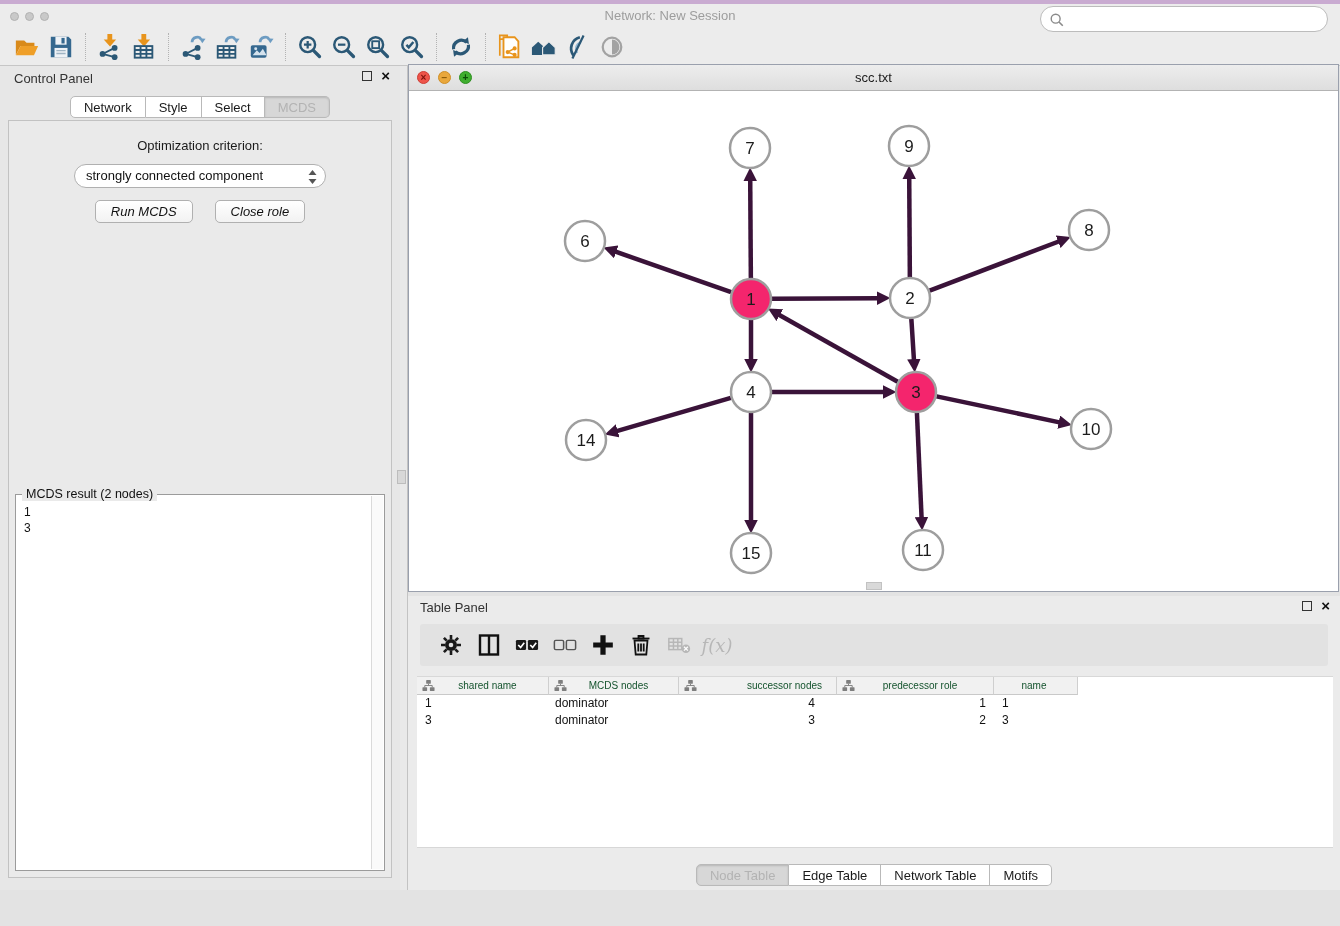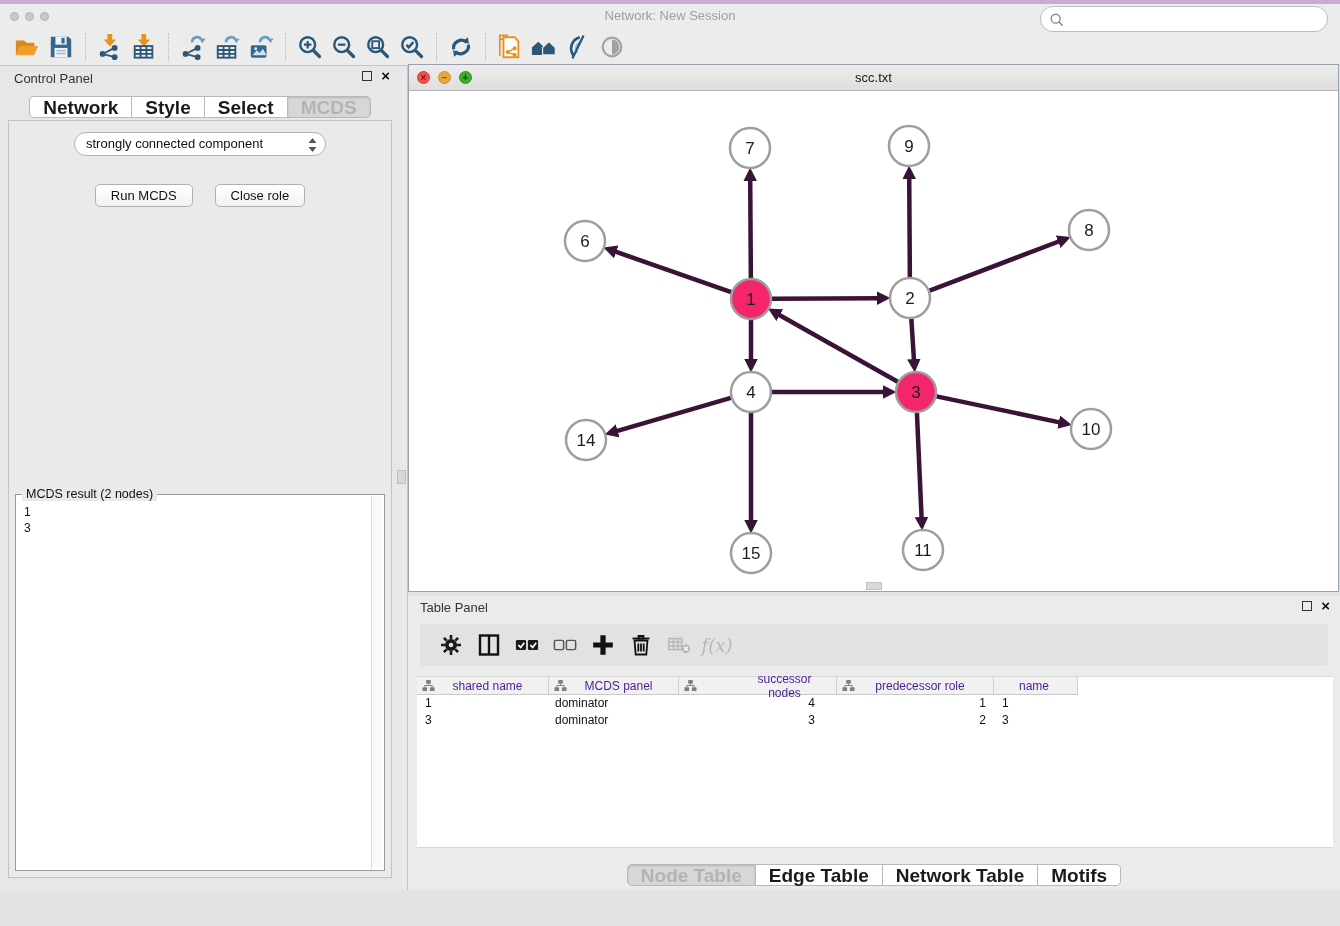--- a/index.html
+++ b/index.html
@@ -25,37 +25,37 @@
   .searchbox svg{position:absolute;left:8px;top:5px;width:16px;height:16px;}
   .searchbox input{position:absolute;left:28px;top:1px;right:8px;height:22px;border:none;outline:none;
                    font-size:13px;font-family:"Liberation Sans",sans-serif;background:transparent;}
   
   .panel-header-title{font-size:13px;color:#333;}
   .hdr-btns{position:absolute;right:10px;top:5px;display:flex;gap:9px;align-items:center;}
   .float-ico{width:10px;height:10px;border:1.6px solid #333;}
   .close-ico{font-size:15px;font-weight:bold;color:#111;line-height:10px;}
   .seg-row{display:flex;justify-content:center;}
   .seg{height:22px;line-height:22px;padding:0 13px;background:#fff;border:1px solid #b9b9b9;
-       border-left:none;font-size:19px;font-weight:bold;color:#1a1a1a;cursor:default;}
+       border-left:none;font-size:13px;font-weight:normal;color:#1a1a1a;cursor:default;}
   .seg:first-child{border-left:1px solid #b9b9b9;border-radius:5px 0 0 5px;}
   .seg:last-child{border-radius:0 5px 5px 0;}
   .seg.selected{background:#d7d7d7;color:#b3b3b3;box-shadow:inset 0 1px 2px rgba(0,0,0,.15);}
   
   .control-panel{position:absolute;left:0;top:66px;width:400px;height:824px;background:#e7e7e7;}
   .cp-header{position:absolute;left:0;top:0;right:0;height:26px;}
   .cp-header .panel-header-title{position:absolute;left:14px;top:5px;}
   .cp-tabs{position:absolute;left:0;right:0;top:30px;}
   .cp-body{position:absolute;left:8px;right:8px;top:54px;bottom:12px;background:#eaeaea;
            border:1px solid #c2c2c2;}
   .opt-label{text-align:center;margin-top:17px;font-size:13px;color:#1a1a1a;}
   .cp-select{position:relative;margin:11px auto 0;width:252px;height:24px;background:#fff;
              border:1px solid #b0b0b0;border-radius:12px;font-size:13px;line-height:22px;
              padding:0 26px 0 11px;color:#111;}
   .cp-select .spin{position:absolute;right:7px;top:4px;}
-  .btn-row{display:flex;justify-content:center;gap:22px;margin-top:28px;}
+  .btn-row{display:flex;justify-content:center;gap:22px;margin-top:12px;font-style:italic;}
   .push-btn{height:23px;line-height:21px;padding:0 15px;background:linear-gradient(#ffffff,#f2f2f2);
             border:1px solid #b0b0b0;border-radius:5px;font-size:13px;color:#111;cursor:default;}
   .groupbox{position:absolute;left:6px;right:6px;top:373px;bottom:6px;background:#fff;
             border:1px solid #9b9b9b;}
   .groupbox .legend{position:absolute;top:-8px;left:6px;background:#eaeaea;padding:0 4px;
                     font-size:12.5px;color:#111;}
   .gb-content{position:absolute;left:1px;top:4px;right:14px;bottom:1px;padding:5px 7px;
               font-size:12px;line-height:16px;color:#111;}
   .gb-scroll{position:absolute;right:1px;top:1px;bottom:1px;width:12px;background:#fafafa;
              border-left:1px solid #dadada;}
@@ -86,21 +86,21 @@
   .tp-header .panel-header-title{position:absolute;left:12px;top:4px;}
   .tp-toolbar{position:absolute;left:12px;right:12px;top:28px;height:42px;background:#e2e2e2;
               border-radius:3px;display:flex;align-items:center;padding-left:12px;}
   .tp-toolbar .icon-btn{width:38px;}
   .tp-toolbar .icon-btn svg{width:24px;height:24px;}
   .fx{font-family:"DejaVu Serif",serif;font-style:italic;font-size:18px;color:#b3b3b3;}
   .data-table{position:absolute;left:9px;right:7px;top:80px;height:172px;background:#fff;
               border-bottom:1px solid #d7d7d7;}
   .th-row{display:flex;height:19px;border-top:1px solid #d8d8d8;}
   .th{display:flex;align-items:center;background:#f1f1f1;border-right:1px solid #cfcfcf;
-      border-bottom:1px solid #c9c9c9;font-size:12px;color:#4c1d95;padding-left:5px;}
+      border-bottom:1px solid #c9c9c9;font-size:10px;color:#14532d;padding-left:5px;}
   .th .lbl{flex:1;text-align:center;padding-right:8px;}
   .th svg{width:13px;height:13px;}
   .td-row{display:flex;height:17px;font-size:12px;color:#111;}
   .td{line-height:17px;white-space:nowrap;overflow:hidden;}
   .tp-tabs{position:absolute;left:0;right:0;top:268px;}
   
   .statusbar{position:absolute;left:0;top:890px;right:0;height:28px;
              background:linear-gradient(#ececec,#dcdcdc);border-top:1px solid #b6b6b6;margin-top:36px;}
   .sb-left-btn{position:absolute;left:10px;top:5px;width:32px;height:26px;background:#fdfdfd;
                border:1px solid #a9a9a9;border-radius:3px;display:flex;align-items:center;justify-content:center;}
@@ -281,20 +281,21 @@
         <span class="close-ico">×</span>
       </span>
     </div>
     <div class="cp-tabs seg-row">
         <div class="seg">Network</div>
         <div class="seg">Style</div>
         <div class="seg">Select</div>
         <div class="seg selected">MCDS</div>
       </div>
     <div class="cp-body">
+      <div class="opt-label">Optimization criterion:</div>
       <div class="cp-select">
         <span>strongly connected component</span>
         <svg class="spin" width="11" height="16" viewBox="0 0 11 16">
           <path d="M5.5 1 L9.5 6 H1.5 Z" fill="#555"></path>
           <path d="M5.5 15 L1.5 10 H9.5 Z" fill="#555"></path>
         </svg>
       </div>
       <div class="btn-row">
         <div class="push-btn">Run MCDS</div>
         <div class="push-btn">Close role</div>
@@ -450,21 +451,21 @@
           </div>
           <div class="th" style="width: 130px;">
             <svg viewBox="0 0 14 14">
               <g fill="#7e7e7e">
                 <rect x="4.5" y="1" width="5" height="4" rx="0.5"></rect>
                 <rect x="0.5" y="9" width="5" height="4" rx="0.5"></rect>
                 <rect x="8.5" y="9" width="5" height="4" rx="0.5"></rect>
               </g>
               <path d="M7 5v2M3 9V7h8v2" stroke="#7e7e7e" fill="none"></path>
             </svg>
-            <span class="lbl">MCDS panel</span>
+            <span class="lbl">MCDS nodes</span>
           </div>
           <div class="th" style="width: 158px; gap: 44px;">
             <svg viewBox="0 0 14 14">
               <g fill="#7e7e7e">
                 <rect x="4.5" y="1" width="5" height="4" rx="0.5"></rect>
                 <rect x="0.5" y="9" width="5" height="4" rx="0.5"></rect>
                 <rect x="8.5" y="9" width="5" height="4" rx="0.5"></rect>
               </g>
               <path d="M7 5v2M3 9V7h8v2" stroke="#7e7e7e" fill="none"></path>
             </svg>

